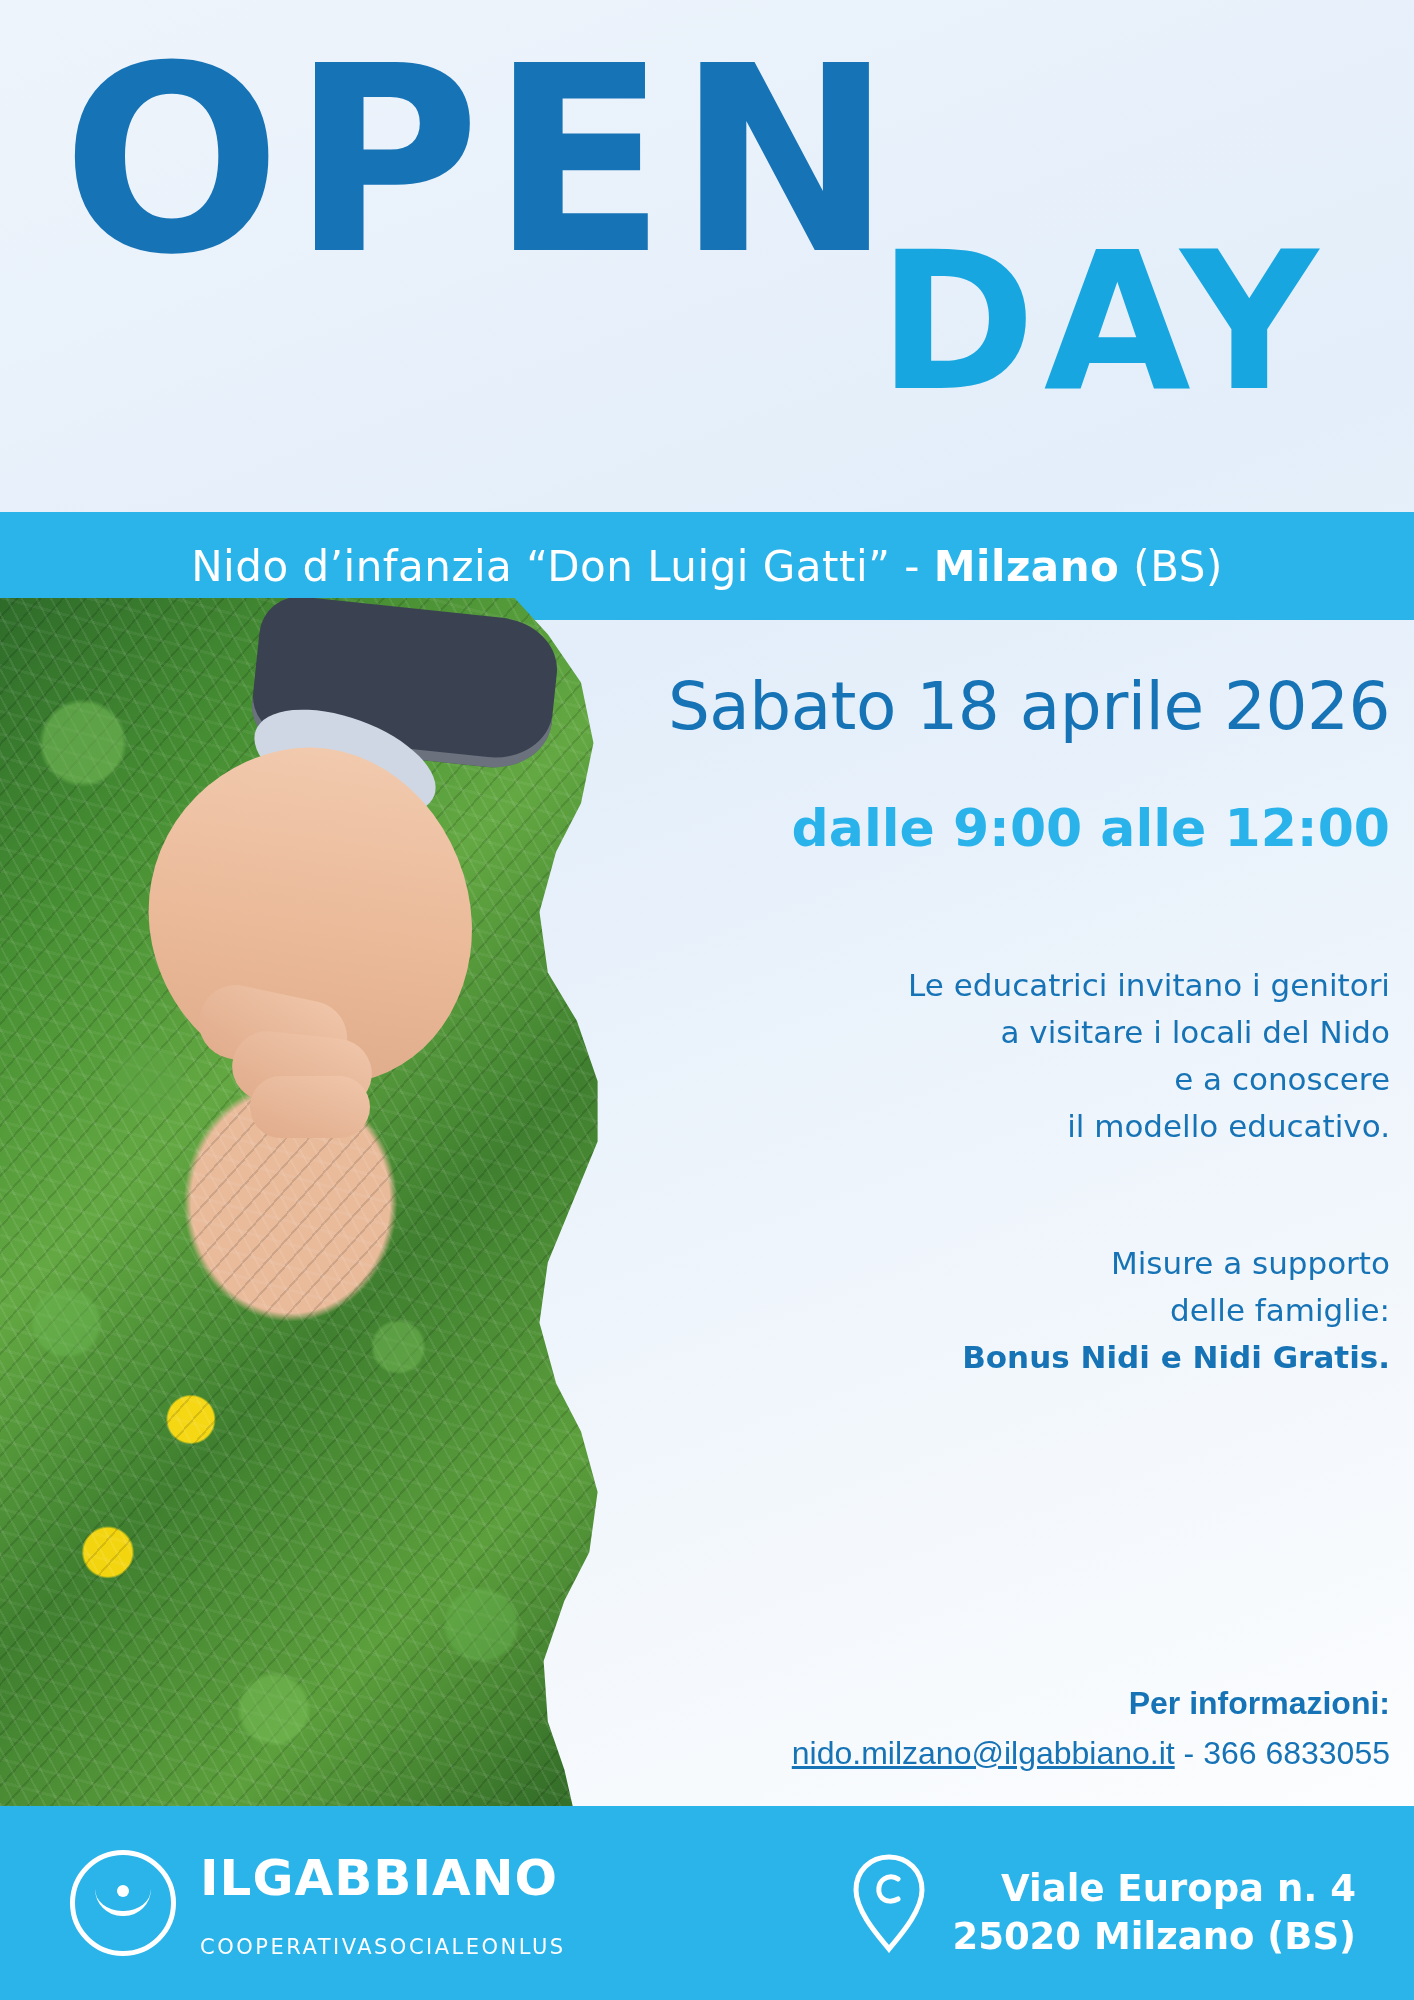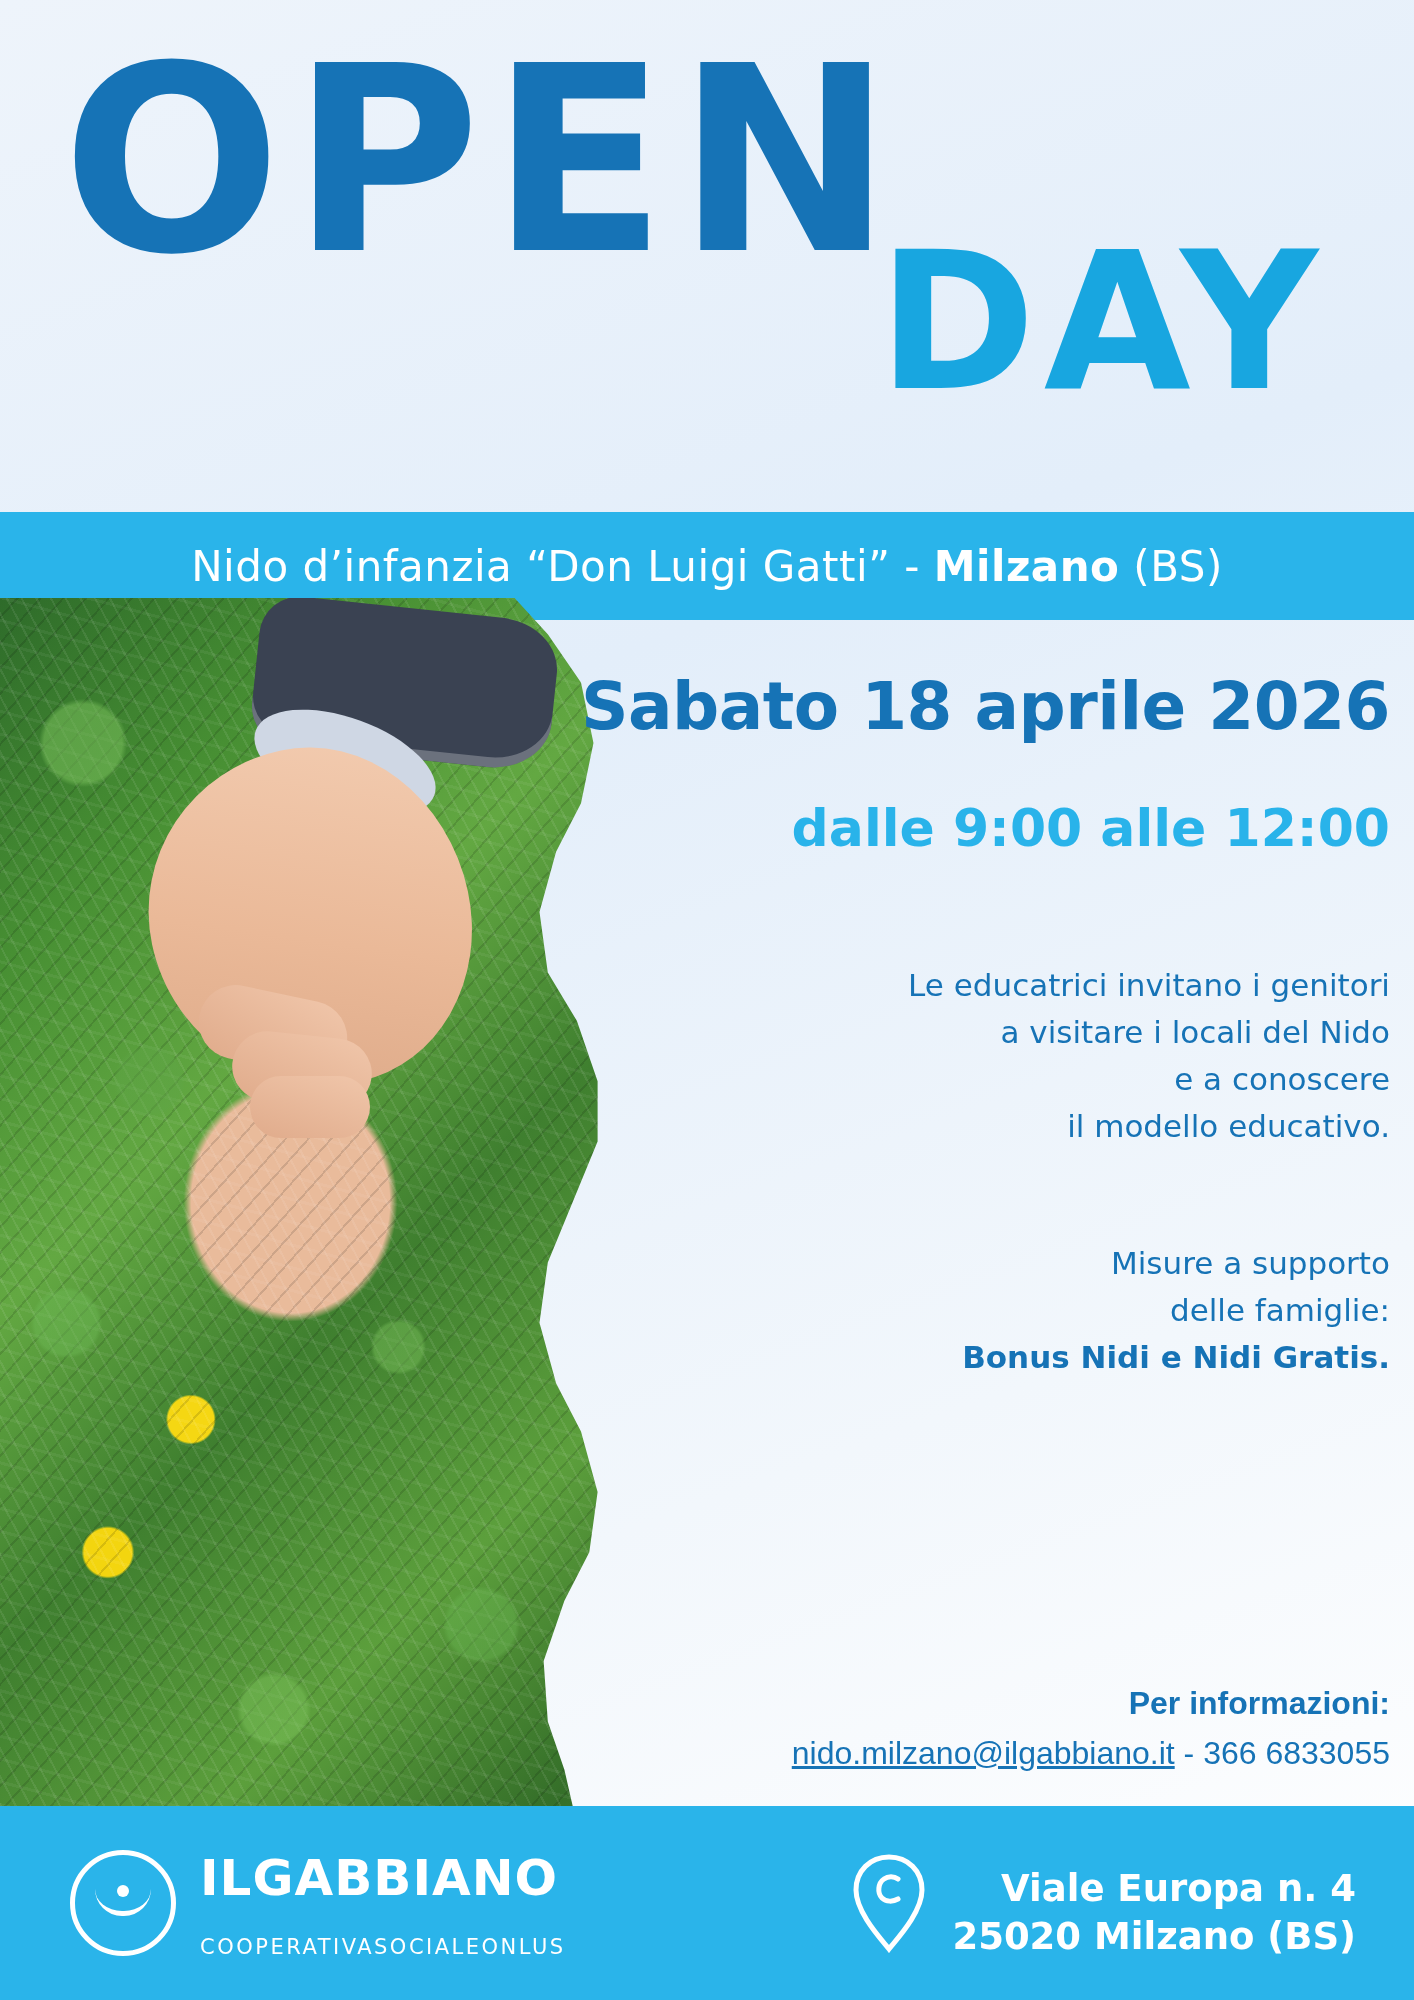--- a/index.html
+++ b/index.html
@@ -163,21 +163,21 @@
 
   
   .date-line {
     position: absolute;
     left: 520px;
     top: 668px;
     width: 870px;
     text-align: right;
     color: #1673b6;
     font-size: 66px;
-    font-weight: bold;
+    font-weight: normal;
     font-family: "DejaVu Sans", sans-serif;
     letter-spacing: -0.5px;
   }
   .time-line {
     position: absolute;
     left: 520px;
     top: 798px;
     width: 870px;
     text-align: right;
     color: #29b3ea;

